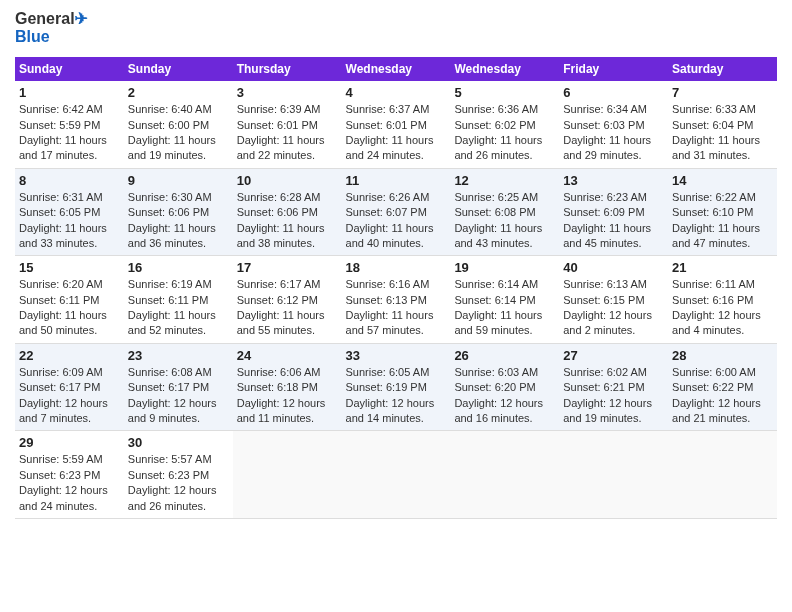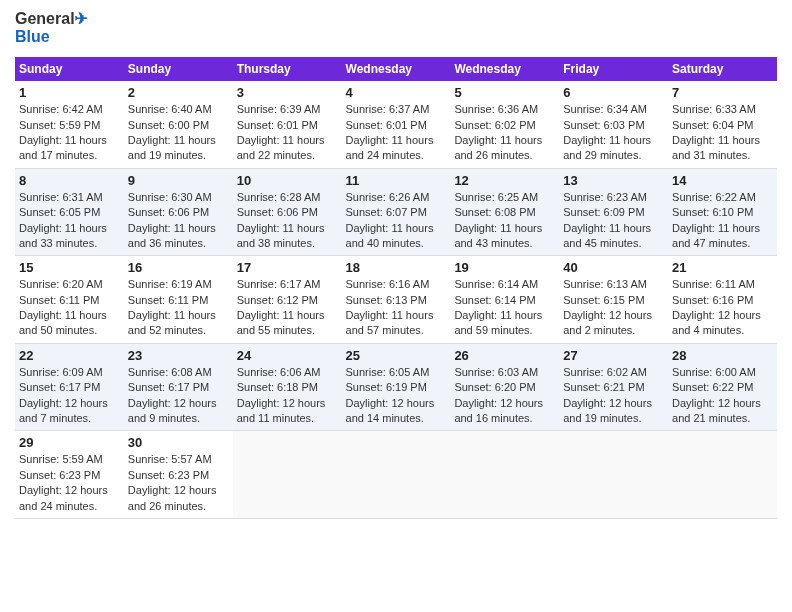--- a/index.html
+++ b/index.html
@@ -210,21 +210,21 @@
         </td>
           <td>
           <span class="day-num">23</span>
           <span class="day-info">Sunrise: 6:08 AM<br>Sunset: 6:17 PM<br>Daylight: 12 hours and 9 minutes.</span>
         </td>
           <td>
           <span class="day-num">24</span>
           <span class="day-info">Sunrise: 6:06 AM<br>Sunset: 6:18 PM<br>Daylight: 12 hours and 11 minutes.</span>
         </td>
           <td>
-          <span class="day-num">25</span>
+          <span class="day-num">33</span>
           <span class="day-info">Sunrise: 6:05 AM<br>Sunset: 6:19 PM<br>Daylight: 12 hours and 14 minutes.</span>
         </td>
           <td>
           <span class="day-num">26</span>
           <span class="day-info">Sunrise: 6:03 AM<br>Sunset: 6:20 PM<br>Daylight: 12 hours and 16 minutes.</span>
         </td>
           <td>
           <span class="day-num">27</span>
           <span class="day-info">Sunrise: 6:02 AM<br>Sunset: 6:21 PM<br>Daylight: 12 hours and 19 minutes.</span>
         </td>

